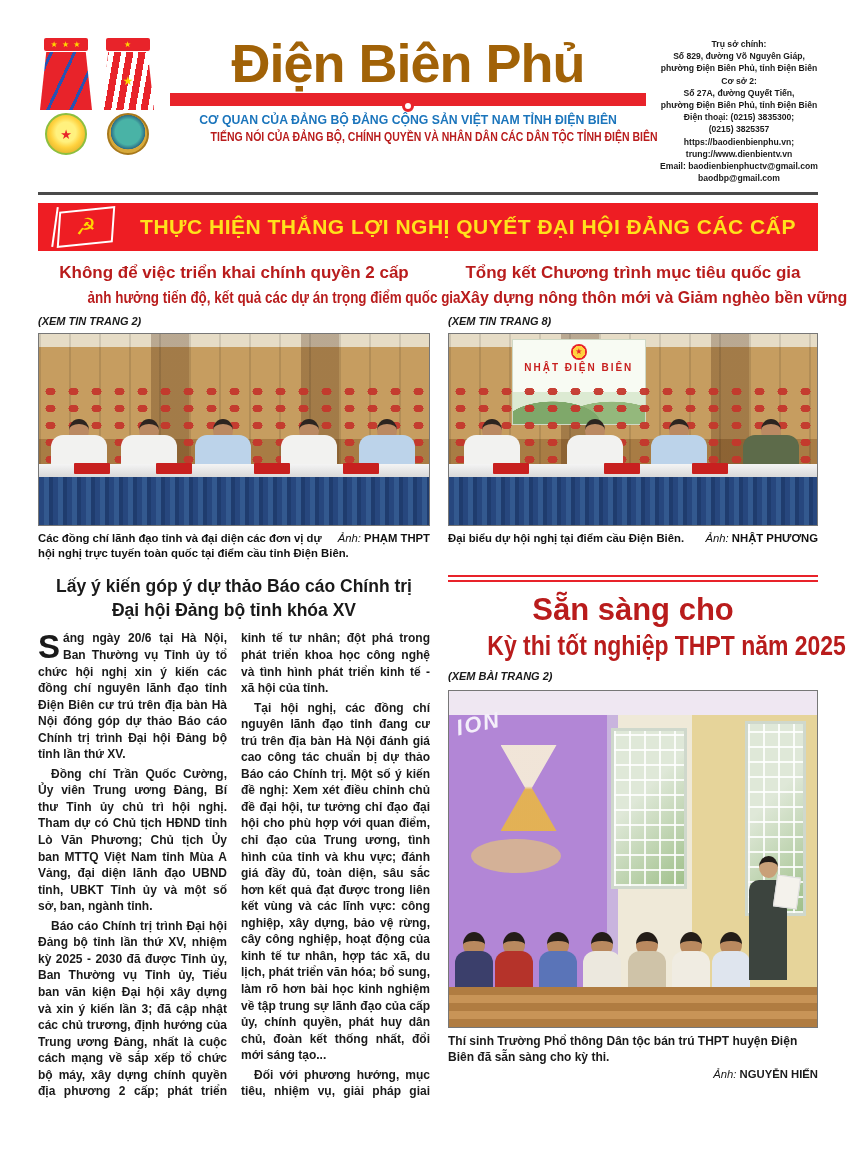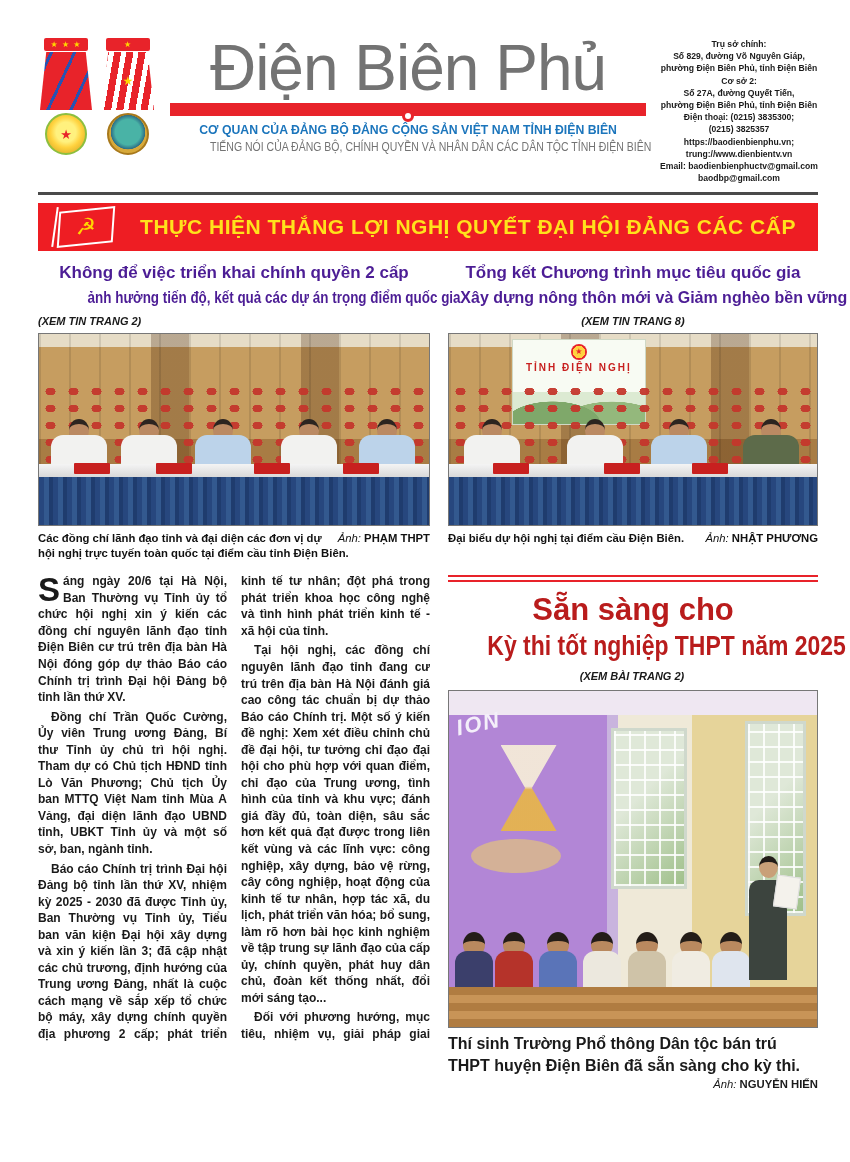--- a/index.html
+++ b/index.html
@@ -17,49 +17,49 @@
   .mbar{height:13px;border-radius:2px;background:#e8232a;margin:0 4px;text-align:center;color:#ffd700;font-size:8px;line-height:13px;letter-spacing:1px;overflow:hidden;}
   .mribbon{height:58px;margin-top:1px;clip-path:polygon(12% 0,88% 0,100% 100%,0 100%);}
   .r1{background:repeating-linear-gradient(115deg,#e8232a 0 9px,#2a52b0 9px 12px,#e8232a 12px 21px);}
   .r2{background:repeating-linear-gradient(100deg,#e8232a 0 7px,#ffffff 7px 12px);position:relative;text-align:center;}
   .rstar{color:#ffd700;font-size:12px;line-height:58px;}
   .mcoin{width:42px;height:42px;border-radius:50%;margin:3px auto 0;display:flex;align-items:center;justify-content:center;}
   .c1{background:radial-gradient(circle at 50% 45%,#fff17e 0 35%,#ffd23e 55%,#c89a1f 100%);border:2px solid #8cbf3f;box-sizing:border-box;}
   .c1 .coin-star{color:#e8232a;font-size:13px;}
   .c2{background:radial-gradient(circle at 50% 45%,#49b3a6 0 45%,#2e6f86 60%,#d7a93a 62% 100%);border:2px solid #a8791c;box-sizing:border-box;}
   .mast-center{flex:1 1 auto;min-width:0;text-align:center;}
-  .paper-title{color:#737373;font-weight:normal;font-size:64px;line-height:1.0;letter-spacing:-1px;white-space:nowrap;}
+  .paper-title{color:#a16207;font-weight:bold;font-size:54px;line-height:1.0;letter-spacing:-1px;white-space:nowrap;}
   .title-bar{height:13px;background:#e8232a;margin:3px 2px 6px;position:relative;}
   .title-ring{position:absolute;left:50%;bottom:-6px;width:12px;height:12px;margin-left:-6px;border:3px solid #e8232a;border-radius:50%;background:#fff;box-sizing:border-box;}
   .org1{color:#1b75bc;font-weight:bold;font-size:12.5px;line-height:1.35;}
-  .org2{color:#737373;font-weight:normal;font-size:12.5px;line-height:1.35;}
+  .org2{color:#b91c1c;font-weight:bold;font-size:12.5px;line-height:1.35;}
   .contact{width:158px;flex:0 0 158px;text-align:center;font-weight:bold;font-size:8.6px;line-height:1.42;padding-top:2px;}
   .contact div{white-space:nowrap;overflow:hidden;}
 
   .rule-dark{height:3px;background:#4a4a4a;margin-top:8px;}
 
   
   .banner{margin-top:8px;background:#ee1d23;height:48px;display:flex;align-items:center;padding:0 14px;gap:16px;}
   .flag{width:64px;height:40px;position:relative;flex:0 0 64px;}
   .flag .cloth{position:absolute;left:6px;top:2px;width:52px;height:32px;border:2px solid #fff;background:#ee1d23;transform:skewY(-6deg) skewX(-4deg);display:flex;align-items:center;justify-content:center;}
   .flag .pole{position:absolute;left:2px;top:0;width:2px;height:40px;background:#fff;transform:rotate(8deg);}
   .hs{color:#ffd700;font-size:22px;line-height:1;}
   .banner-text{flex:1;text-align:center;color:#ffe21c;font-weight:bold;font-size:21px;letter-spacing:.5px;white-space:nowrap;}
 
   
   .row{display:flex;gap:18px;}
   .col-l{width:392px;flex:0 0 392px;box-sizing:border-box;}
   .col-r{width:370px;flex:0 0 370px;box-sizing:border-box;}
 
   .heads{margin-top:10px;}
-  .heads h2{margin:0;text-align:center;font-weight:bold;color:#4c1d95;}
+  .heads h2{margin:0;text-align:center;font-weight:bold;color:#b91c1c;}
   .hl{display:block;font-size:17px;line-height:1.45;}
   .see{font-size:11px;font-weight:bold;font-style:italic;margin-top:4px;}
   .see.center{text-align:left;}
-  .see.right{text-align:center;}
+  .see.right{text-align:left;}
 
   
   .photos{margin-top:6px;}
   .photo{position:relative;overflow:hidden;border:1px solid #777;box-sizing:border-box;}
   .conf{height:193px;background-image:
       repeating-linear-gradient(90deg,rgba(0,0,0,.10) 0 2px,transparent 2px 30px),
       repeating-linear-gradient(90deg,transparent 0 112px,rgba(70,35,10,.28) 112px 150px),
       linear-gradient(180deg,#e6dcc6 0 7%,#c69d60 7% 55%,#a87c44 55% 100%);}
   .chairs{position:absolute;left:0;right:0;top:26%;height:46%;
       background-image:radial-gradient(ellipse 8px 6px at 50% 50%,#c4372c 62%,transparent 64%);
@@ -112,21 +112,21 @@
   .hourglass{position:absolute;left:14%;top:16%;width:56px;height:86px;background:linear-gradient(180deg,#f6edd8 0 48%,#e7b54a 52% 100%);clip-path:polygon(0 0,100% 0,56% 50%,100% 100%,0 100%,44% 50%);opacity:.92;}
   .mural-blob{position:absolute;left:6%;top:44%;width:90px;height:34px;border-radius:50%;background:#d9b98c;opacity:.85;}
   .teacher{position:absolute;right:7%;bottom:14%;width:46px;height:128px;}
   .teacher .tbody{position:absolute;bottom:0;left:4px;width:38px;height:100px;border-radius:10px 10px 0 0;background:#3c443e;}
   .teacher .thead{position:absolute;top:4px;left:14px;width:19px;height:22px;border-radius:50%;background:#c9a078;border-top:6px solid #221c18;box-sizing:border-box;}
   .teacher .paper{position:absolute;top:24px;right:-8px;width:22px;height:30px;background:#f4f2ec;transform:rotate(8deg);border:1px solid #ddd;}
   .stu{position:absolute;bottom:12%;width:42px;height:60px;}
   .stu .bust{position:absolute;bottom:0;left:2px;right:2px;height:36px;border-radius:12px 12px 0 0;}
   .stu .head{position:absolute;bottom:30px;left:50%;width:22px;height:25px;margin-left:-11px;border-radius:50%;background:#b9895f;border-top:9px solid #241d18;box-sizing:border-box;}
   .desks{position:absolute;left:0;right:0;bottom:0;height:12%;background:repeating-linear-gradient(0deg,#b07c41 0 8px,#c89457 8px 16px);}
-  .feat-caption{margin-top:5px;font-size:16px;font-weight:bold;line-height:1.35;}
+  .feat-caption{margin-top:5px;font-size:12px;font-weight:bold;line-height:1.35;}
   .feat-credit{text-align:right;font-weight:bold;font-size:11.3px;margin-top:2px;}
   .feat-credit i{font-weight:normal;}
 </style>
 </head>
 <body>
 
 <div class="page">
 
   <header class="masthead">
 
@@ -228,21 +228,21 @@
       <div class="plate" style="left:55%;"></div>
       <div class="plate" style="left:78%;"></div>
       <div class="skirt"></div>
     </div>
 
     <div class="photo conf col-r">
       <div class="backdrop">
         <div class="bd-emblem">
             <span>★</span>
           </div>
-        <div class="bd-text">TỈNH ĐIỆN NGHỊ</div>
+        <div class="bd-text">NHẬT ĐIỆN BIÊN</div>
         <div class="bd-mountains"></div>
       </div>
       <div class="chairs"></div>
       <div class="person" style="left:4%;">
           <span class="head"></span>
           <span class="bust"></span>
         </div>
       <div class="person" style="left:32%;">
           <span class="head"></span>
           <span class="bust"></span>
@@ -270,20 +270,24 @@
     </div>
     <div class="caption col-r">
       <span class="credit"><i>Ảnh:</i> <b>NHẬT PHƯƠNG</b></span>
       <span>Đại biểu dự hội nghị tại điểm cầu Điện Biên.</span>
     </div>
   </div>
 
   <div class="row main">
 
     <section class="col-l">
+      <h3 class="art-head">
+        <span class="hl">Lấy ý kiến góp ý dự thảo Báo cáo Chính trị</span>
+        <span class="hl">Đại hội Đảng bộ tỉnh khóa XV</span>
+      </h3>
       <div class="art-body">
         <p class="p0">Sáng ngày 20/6 tại Hà Nội, Ban Thường vụ Tỉnh ủy tổ chức hội nghị xin ý kiến các đồng chí nguyên lãnh đạo tỉnh Điện Biên cư trú trên địa bàn Hà Nội đóng góp dự thảo Báo cáo Chính trị trình Đại hội Đảng bộ tỉnh lần thứ XV.</p>
         <p>Đồng chí Trần Quốc Cường, Ủy viên Trung ương Đảng, Bí thư Tỉnh ủy chủ trì hội nghị. Tham dự có Chủ tịch HĐND tỉnh Lò Văn Phương; Chủ tịch Ủy ban MTTQ Việt Nam tỉnh Mùa A Vảng, đại diện lãnh đạo UBND tỉnh, UBKT Tỉnh ủy và một số sở, ban, ngành tỉnh.</p>
         <p>Báo cáo Chính trị trình Đại hội Đảng bộ tỉnh lần thứ XV, nhiệm kỳ 2025 - 2030 đã được Tỉnh ủy, Ban Thường vụ Tỉnh ủy, Tiểu ban văn kiện Đại hội xây dựng và xin ý kiến lần 3; đã cập nhật các chủ trương, định hướng của Trung ương Đảng, nhất là cuộc cách mạng về sắp xếp tổ chức bộ máy, xây dựng chính quyền địa phương 2 cấp; phát triển kinh tế tư nhân; đột phá trong phát triển khoa học công nghệ và tình hình phát triển kinh tế - xã hội của tỉnh.</p>
         <p>Tại hội nghị, các đồng chí nguyên lãnh đạo tỉnh đang cư trú trên địa bàn Hà Nội đánh giá cao công tác chuẩn bị dự thảo Báo cáo Chính trị. Một số ý kiến đề nghị: Xem xét điều chỉnh chủ đề đại hội, tư tưởng chỉ đạo đại hội cho phù hợp với quan điểm, chỉ đạo của Trung ương, tình hình của tỉnh và khu vực; đánh giá đầy đủ, toàn diện, sâu sắc hơn kết quả đạt được trong liên kết vùng và các lĩnh vực: công nghiệp, xây dựng, bảo vệ rừng, cây công nghiệp, hoạt động của kinh tế tư nhân, hợp tác xã, du lịch, phát triển văn hóa; bổ sung, làm rõ hơn bài học kinh nghiệm về tập trung sự lãnh đạo của cấp ủy, chính quyền, phát huy dân chủ, đoàn kết thống nhất, đổi mới sáng tạo...</p>
         <p>Đối với phương hướng, mục tiêu, nhiệm vụ, giải pháp giai đoạn 2025 - 2030, các ý kiến tham gia đề nghị cần xác định các đột phá về tổ chức, bộ máy; phát triển khoa học, công nghệ; nâng cao hiệu quả trong triển khai các nghị quyết, chủ trương của Đảng, Nhà nước. Có giải pháp và mục tiêu cao hơn trong phát triển rừng; tập trung phát triển, xác định rõ loại cây công nghiệp, chăn nuôi đại gia súc, áp dụng khoa học, công nghệ, kêu gọi, thu hút đầu tư, nâng cao giá trị sản phẩm nông nghiệp; xác định nguồn lực cụ thể trong phát triển kinh tế; điều chỉnh quy hoạch tỉnh, xây dựng quy hoạch các xã sau khi được sáp nhập; có chính sách thu hút nhân lực chất lượng cao, nhất là lực lượng bác sĩ, giáo viên; quảng bá, phát triển du lịch; bổ sung giải pháp tổ chức thực hiện chủ trương của Đảng, Nhà nước trong sắp xếp, tinh gọn tổ chức bộ máy, tinh giản biên chế...</p>
 
       </div>
     </section>
 

